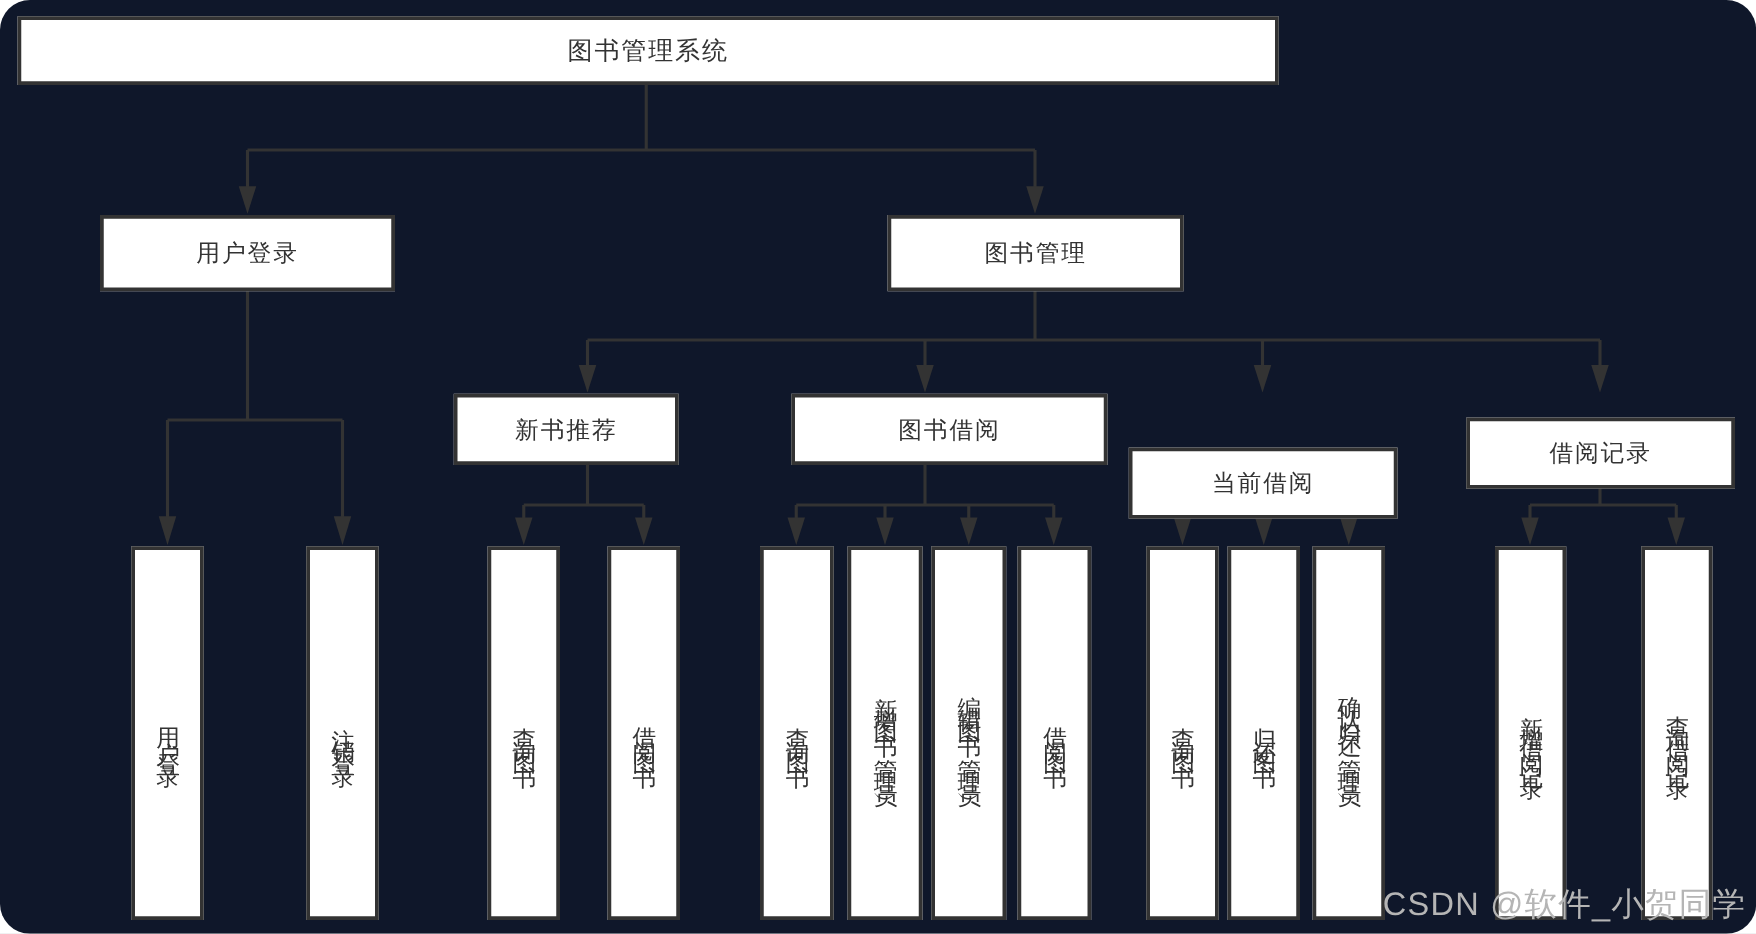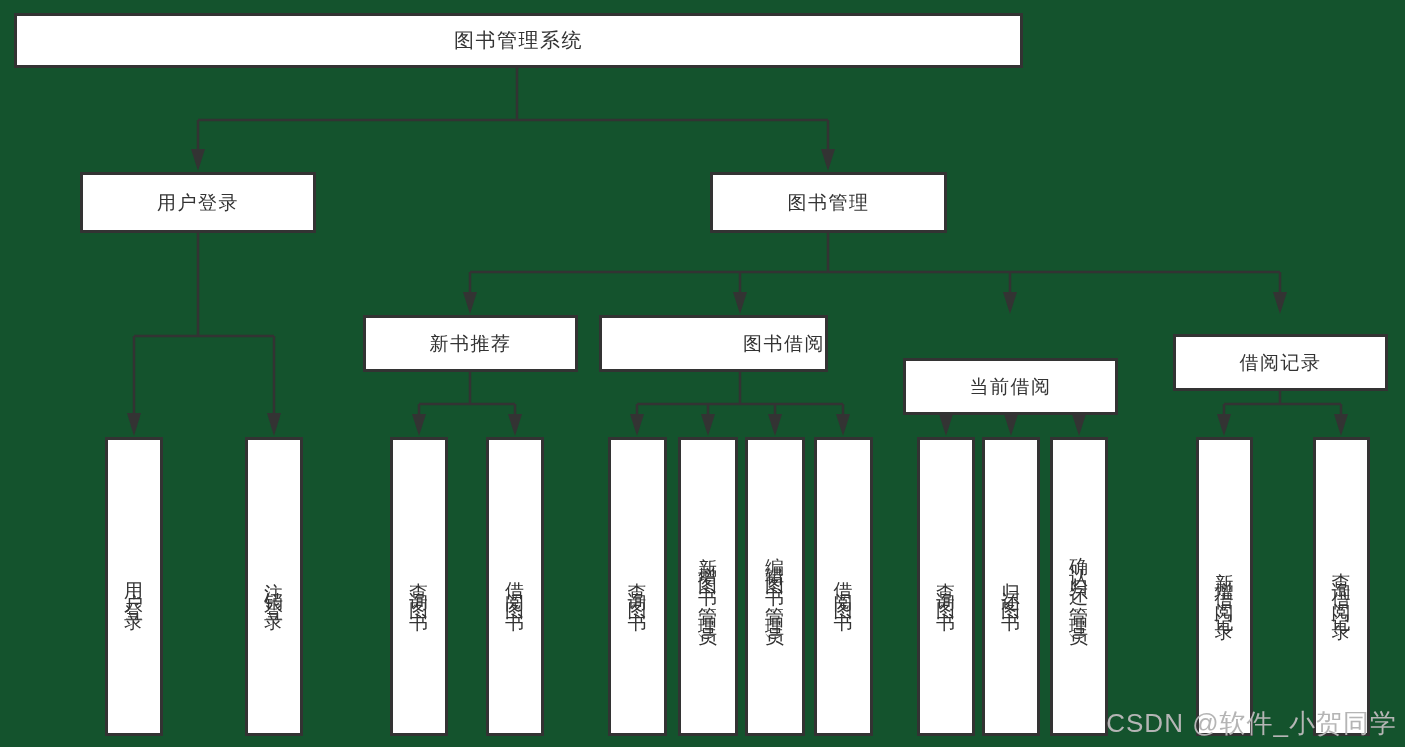--- a/index.html
+++ b/index.html
@@ -1,23 +1,24 @@
 <!DOCTYPE html>
 <html><head>
 <meta charset="utf-8">
 <style>
   html, body { margin: 0; padding: 0; background: #ffffff; }
   .canvas {
     position: relative;
     width: 1405px;
     height: 747px;
-    background: #14532d;
+    background: #0f172a;
     font-family: "Liberation Sans", sans-serif;
     color: #333333;
     overflow: hidden;
+    border-radius: 24px;
   }
   .connectors {
     position: absolute;
     left: 0; top: 0;
     width: 1405px; height: 747px;
   }
   .connectors path {
     stroke: #333333;
     stroke-width: 2.5;
     fill: none;
@@ -112,24 +113,24 @@
     <span>图书管理系统</span>
   </div>
 
   <div class="node h" style="left:80px; top:172px; width:236px; height:61px;">
     <span>用户登录</span>
   </div>
   <div class="node h" style="left:710px; top:172px; width:237px; height:61px;">
     <span>图书管理</span>
   </div>
 
-  <div class="node h" style="left:363px; top:315px; width:215px; height:57px;">
+  <div class="node h" style="left:363px; top:315px; width:180px; height:57px;">
     <span>新书推荐</span>
   </div>
-  <div class="node h" style="left:599px; top:315px; width:229px; height:57px;justify-content:flex-end;">
+  <div class="node h" style="left:633px; top:315px; width:253px; height:57px;">
     <span>图书借阅</span>
   </div>
   <div class="node h" style="left:903px; top:315px; width:215px; height:57px;margin-top:43px;">
     <span>当前借阅</span>
   </div>
   <div class="node h" style="left:1173px; top:315px; width:215px; height:57px;margin-top:19px;">
     <span>借阅记录</span>
   </div>
 
   <div class="node v" style="left:105px; top:437px; width:58px; height:299px;">

